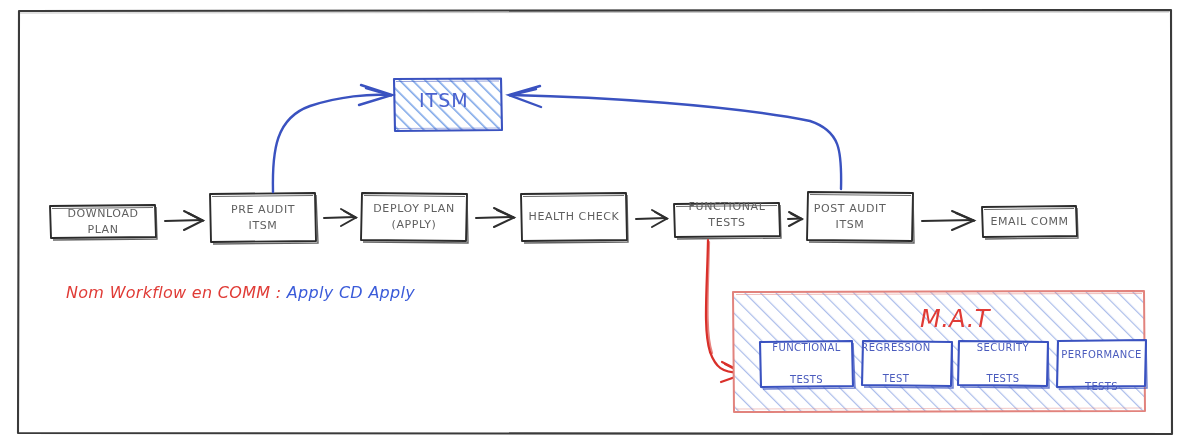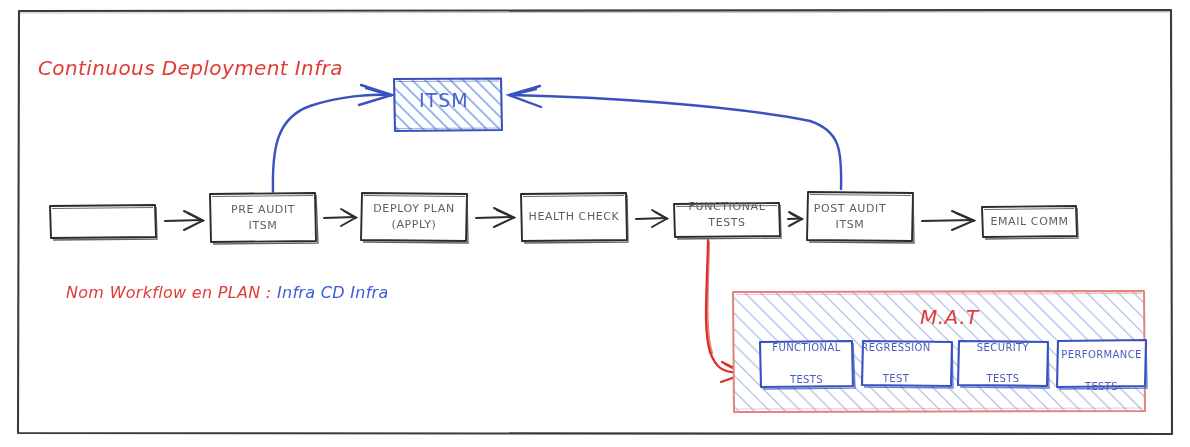--- a/index.html
+++ b/index.html
@@ -61,21 +61,21 @@
     font-family: "DejaVu Sans", sans-serif;
     font-style: italic;
     white-space: nowrap;
   }
   .hand-blue {
     color: #3a5bd9;
     font-style: italic;
   }
   #title-text { font-size: 20px; letter-spacing: 0.4px; }
   #workflow-note { font-size: 16px; letter-spacing: 0.3px; }
-  #mat-title { font-size: 20px; letter-spacing: 0.5px; }
+  #mat-title { font-size: 24px; letter-spacing: 0.5px; }
 </style>
 </head>
 <body>
 
 <div id="canvas">
 
   <svg class="layer" viewBox="0 0 1190 447" xmlns="http://www.w3.org/2000/svg">
     <defs>
       <pattern id="hatch-blue" width="9" height="9" patternTransform="rotate(-45)" patternUnits="userSpaceOnUse">
         <rect width="9" height="9" fill="#ffffff"></rect>
@@ -193,24 +193,26 @@
       <path d="M1058,341 L1146,340 L1145,386 L1057,387 Z"></path>
     </g>
     <g fill="none" stroke="#3a52c0" stroke-width="1.5" opacity="0.75">
       <path d="M853,343 L855,388 L763,389"></path>
       <path d="M952,344 L953,388 L864,387"></path>
       <path d="M1048,344 L1049,388 L960,387"></path>
       <path d="M1146,342 L1147,388 L1059,389"></path>
     </g>
   </svg>
 
-  <div class="hand-red" id="title-text" style="left:38px; top:56px;">Continuous Deployment Infra</div>
 
   <div class="itsm-text" style="left:419px; top:89px;">ITSM</div>
 
+  <div class="node-label flow-label" style="left:50px; top:205px; width:106px; height:33px;">
+    <span>DOWNLOAD PLAN</span>
+  </div>
 
   <div class="node-label flow-label" style="left:210px; top:193px; width:106px; height:49px;">
     <span>PRE AUDIT</span>
     <span>ITSM</span>
   </div>
 
   <div class="node-label flow-label" style="left:361px; top:193px; width:106px; height:48px;">
     <span>DEPLOY PLAN</span>
     <span>(APPLY)</span>
   </div>
@@ -226,22 +228,22 @@
   <div class="node-label flow-label" style="left:807px; top:192px; width:86px; height:49px;">
     <span>POST AUDIT</span>
     <span>ITSM</span>
   </div>
 
   <div class="node-label flow-label" style="left:982px; top:206px; width:95px; height:31px;">
     <span>EMAIL COMM</span>
   </div>
 
   <div class="hand-red" id="workflow-note" style="left:66px; top:283px;">
-    <span>Nom Workflow en PLAN :</span>
-    <span class="hand-blue">Infra CD Infra</span>
+    <span>Nom Workflow en COMM :</span>
+    <span class="hand-blue">Apply CD Apply</span>
   </div>
 
   <div class="hand-red" id="mat-title" style="left:920px; top:305px;">M.A.T</div>
 
   <div class="node-label mat-label" style="left:760px; top:341px; width:93px; height:46px;">
     <span>FUNCTIONAL</span>
     <span>TESTS</span>
   </div>
 
   <div class="node-label mat-label" style="left:862px; top:341px; width:68px; height:45px;">

